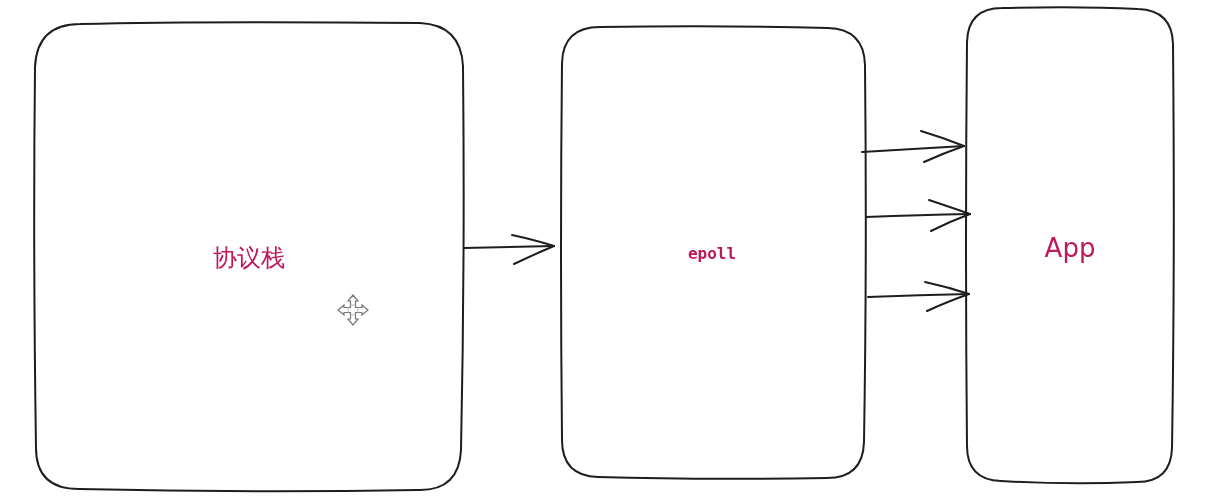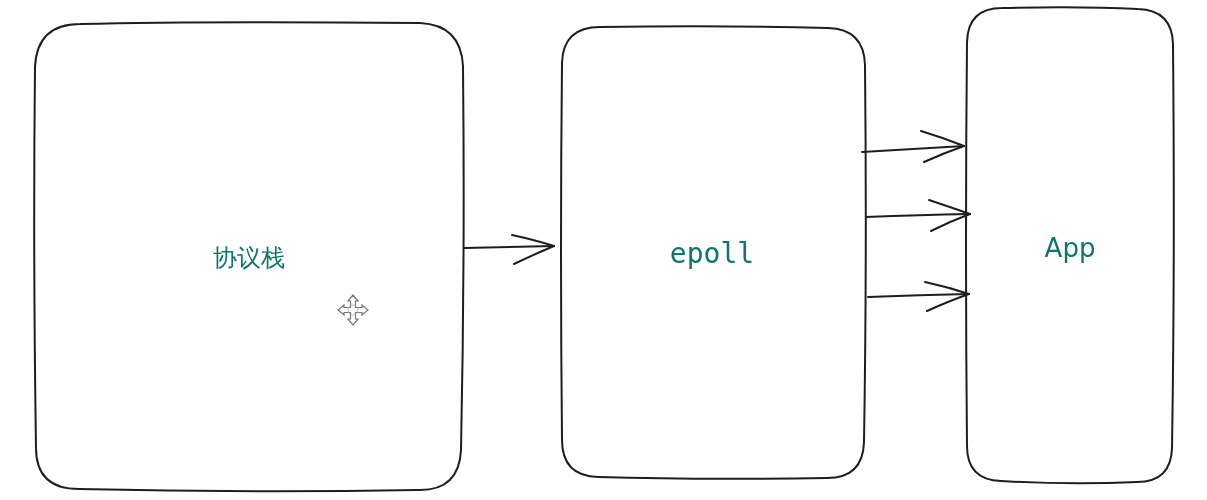--- a/index.html
+++ b/index.html
@@ -1,20 +1,20 @@
 <!DOCTYPE html>
 <html><head>
   <meta charset="utf-8">
   <style>
     html, body { margin: 0; padding: 0; background: #ffffff; }
     body { width: 1207px; height: 500px; position: relative; overflow: hidden; font-family: "DejaVu Sans", sans-serif; }
     svg.canvas { position: absolute; left: 0; top: 0; }
-    .label { position: absolute; color: #0f766e; white-space: nowrap; transform: translate(-50%, -50%); }
+    .label { position: absolute; color: #be185d; white-space: nowrap; transform: translate(-50%, -50%); }
     .label.cjk { font-family: "DejaVu Sans", sans-serif; font-size: 24px; }
-    .label.mono { font-family: "DejaVu Sans Mono", monospace; font-size: 28px; font-weight: normal; }
+    .label.mono { font-family: "DejaVu Sans Mono", monospace; font-size: 16px; font-weight: bold; }
     .label.sans { font-family: "DejaVu Sans", sans-serif; font-size: 26px; }
     .cursor-icon { position: absolute; left: 336px; top: 293px; width: 34px; height: 34px; }
   </style>
 </head>
 <body>
 
 <svg class="canvas" width="1207" height="500" viewBox="0 0 1207 500">
   <g fill="none" stroke="#1e1e1e" stroke-width="2" stroke-linecap="round" stroke-linejoin="round">
 
     <path d="M80 24 Q200 21 420 23 Q461 25 463 66 Q465 260 461 450 Q459 491 418 490 Q250 493 79 489 Q36 489 36 448 Q33 250 35 67 Q37 24 80 24 Z"></path>

